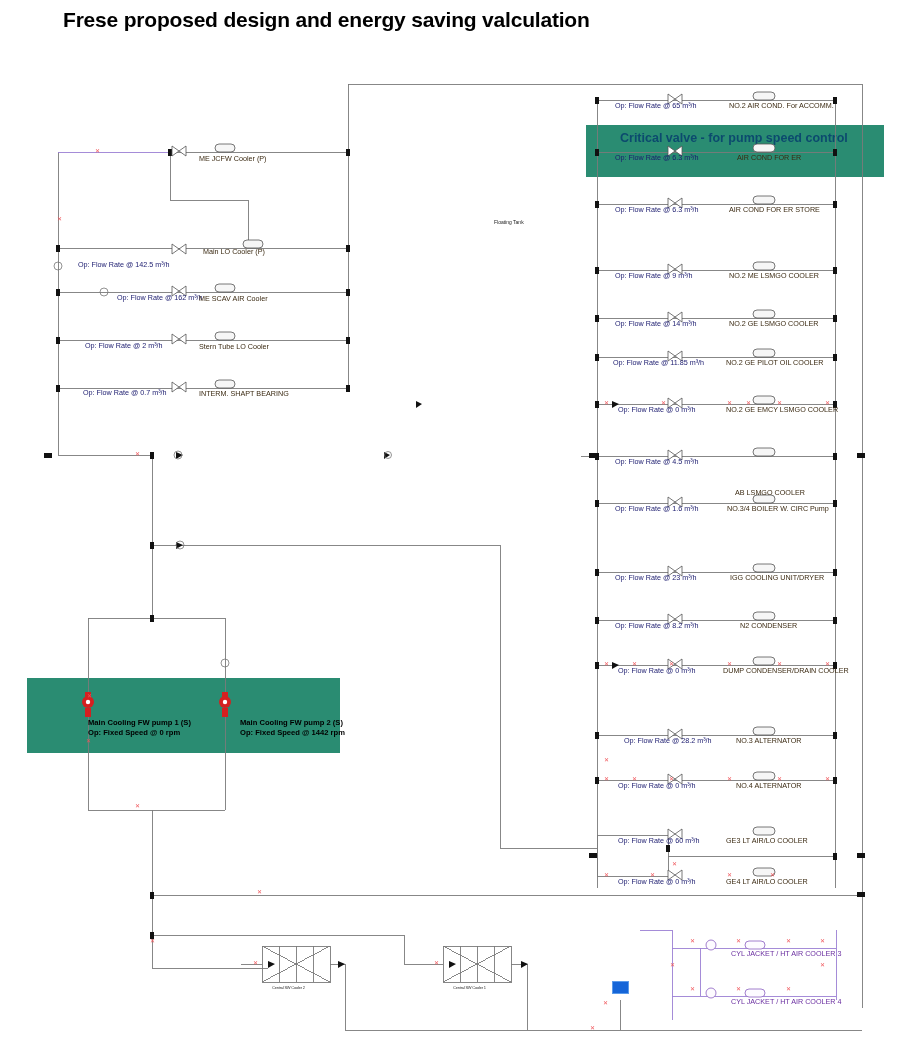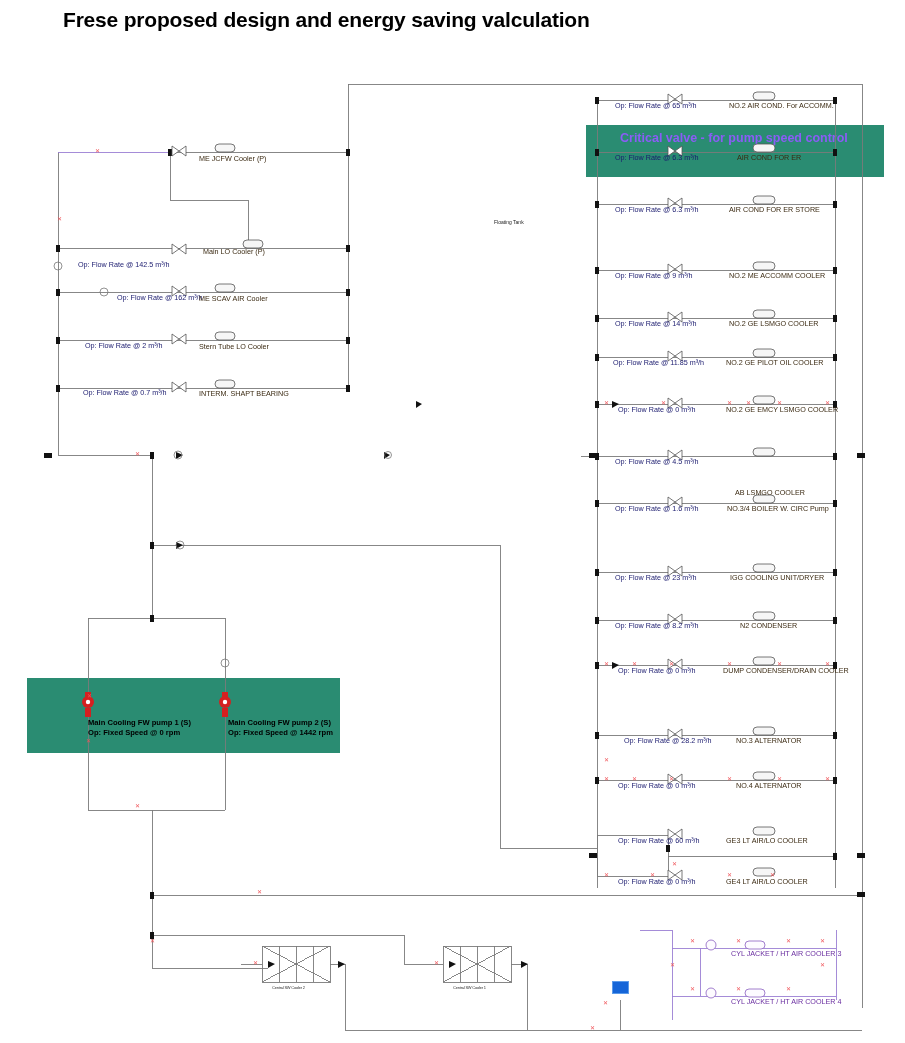--- a/index.html
+++ b/index.html
@@ -9,21 +9,21 @@
   #canvas{position:absolute;left:0;top:0;width:905px;height:1043px;}
 
   
   .title-block{position:absolute;left:63px;top:6px;}
   .title-line{font-size:21px;font-weight:bold;color:#000;line-height:28px;
               letter-spacing:-0.2px;white-space:nowrap;}
 
   
   .hl{position:absolute;background:#2a8c72;}
 
-  .hl-label{position:absolute;font-size:12.5px;font-weight:bold;color:#8b5cf6;
+  .hl-label{position:absolute;font-size:12.5px;font-weight:bold;color:#0c4a6e;
             white-space:nowrap;}
 
   
   svg.wire{position:absolute;left:0;top:0;width:905px;height:1043px;
            pointer-events:none;}
 
   
   .lbl{position:absolute;font-size:7.2px;color:#1a1a6e;white-space:nowrap;
        line-height:9px;}
   .lbl.eq{color:#3b2a12;}
@@ -434,21 +434,21 @@
   <div class="lbl" style="left:615px;top:101px;">Op: Flow Rate @ 65 m³/h</div>
   <div class="lbl eq" style="left:729px;top:101px;">NO.2 AIR COND. For ACCOMM.</div>
 
   <div class="lbl" style="left:615px;top:153px;">Op: Flow Rate @ 6.3 m³/h</div>
   <div class="lbl eq" style="left:737px;top:153px;">AIR COND FOR ER</div>
 
   <div class="lbl" style="left:615px;top:205px;">Op: Flow Rate @ 6.3 m³/h</div>
   <div class="lbl eq" style="left:729px;top:205px;">AIR COND FOR ER STORE</div>
 
   <div class="lbl" style="left:615px;top:271px;">Op: Flow Rate @ 9 m³/h</div>
-  <div class="lbl eq" style="left:729px;top:271px;">NO.2 ME ACCOMM COOLER</div>
+  <div class="lbl eq" style="left:729px;top:271px;">NO.2 ME LSMGO COOLER</div>
 
   <div class="lbl" style="left:615px;top:319px;">Op: Flow Rate @ 14 m³/h</div>
   <div class="lbl eq" style="left:729px;top:319px;">NO.2 GE LSMGO COOLER</div>
 
   <div class="lbl" style="left:613px;top:358px;">Op: Flow Rate @ 11.85 m³/h</div>
   <div class="lbl eq" style="left:726px;top:358px;">NO.2 GE PILOT OIL COOLER</div>
 
   <div class="lbl" style="left:618px;top:405px;">Op: Flow Rate @ 0 m³/h</div>
   <div class="lbl eq" style="left:726px;top:405px;">NO.2 GE EMCY LSMGO COOLER</div>
 
@@ -476,21 +476,21 @@
   <div class="lbl" style="left:618px;top:836px;">Op: Flow Rate @ 60 m³/h</div>
   <div class="lbl eq" style="left:726px;top:836px;">GE3 LT AIR/LO COOLER</div>
 
   <div class="lbl" style="left:618px;top:877px;">Op: Flow Rate @ 0 m³/h</div>
   <div class="lbl eq" style="left:726px;top:877px;">GE4 LT AIR/LO COOLER</div>
 
   <div class="pump-lbl" style="left:88px;top:718px;">
     <div>Main Cooling FW pump 1 (S)</div>
     <div>Op: Fixed Speed @ 0 rpm</div>
   </div>
-  <div class="pump-lbl" style="left:228px;top:718px;">
+  <div class="pump-lbl" style="left:240px;top:718px;">
     <div>Main Cooling FW pump 2 (S)</div>
     <div>Op: Fixed Speed @ 1442 rpm</div>
   </div>
 
   <div class="lbl mini" style="left:272px;top:983px;">Central SW Cooler 2</div>
   <div class="lbl mini" style="left:453px;top:983px;">Central SW Cooler 1</div>
 
   <div class="lbl pur" style="left:731px;top:949px;">CYL JACKET / HT AIR COOLER 3</div>
   <div class="lbl pur" style="left:731px;top:997px;">CYL JACKET / HT AIR COOLER 4</div>
 

